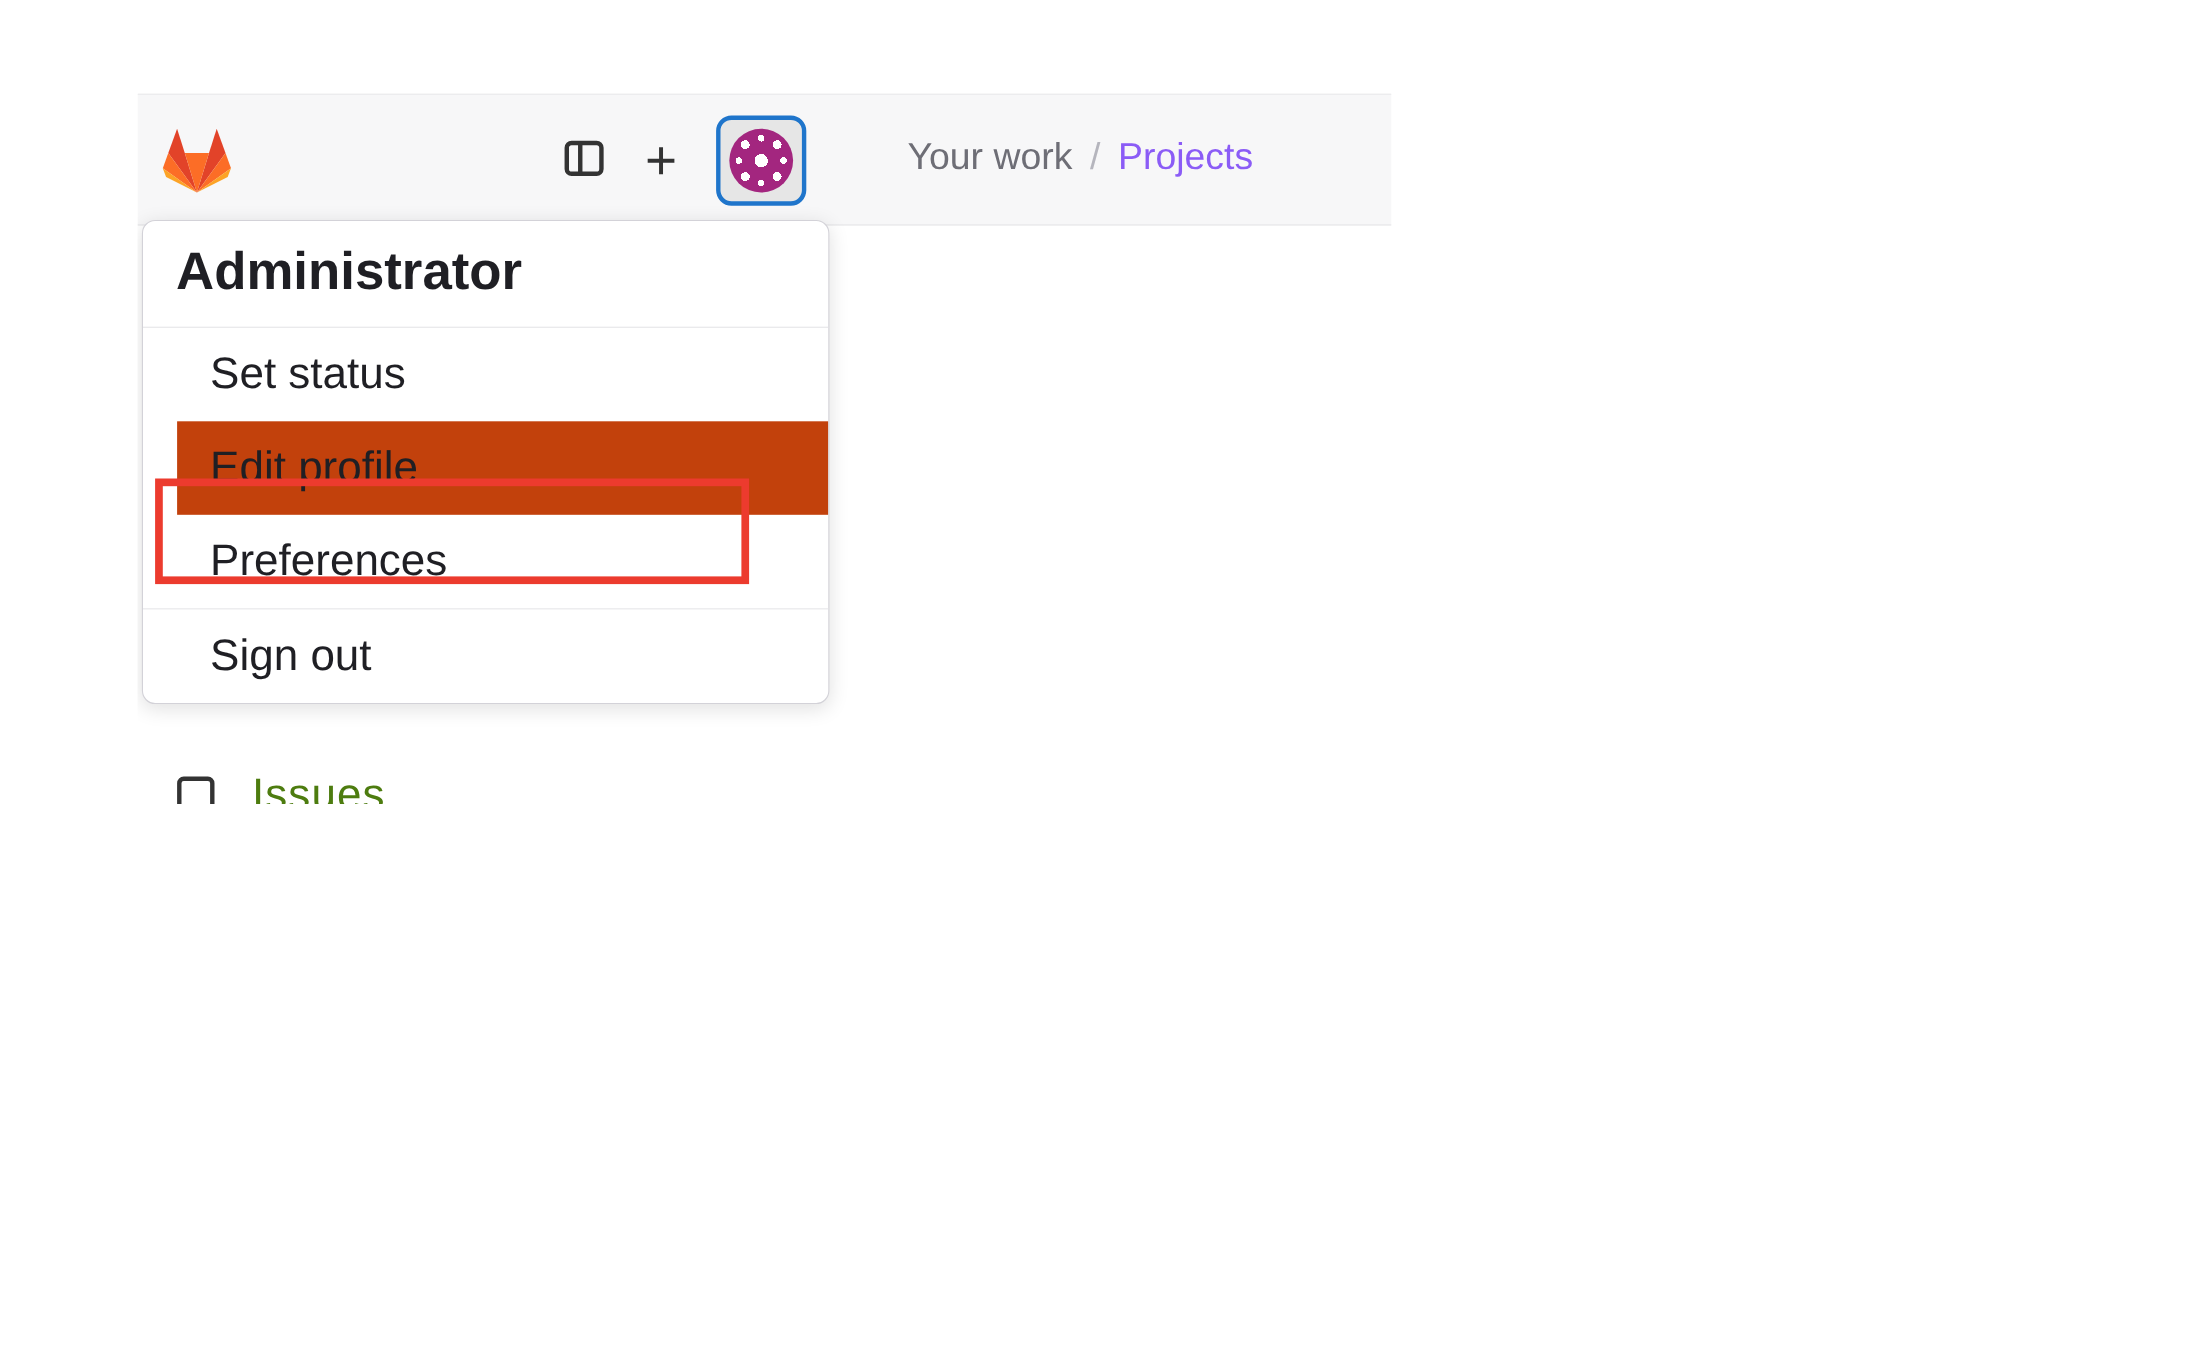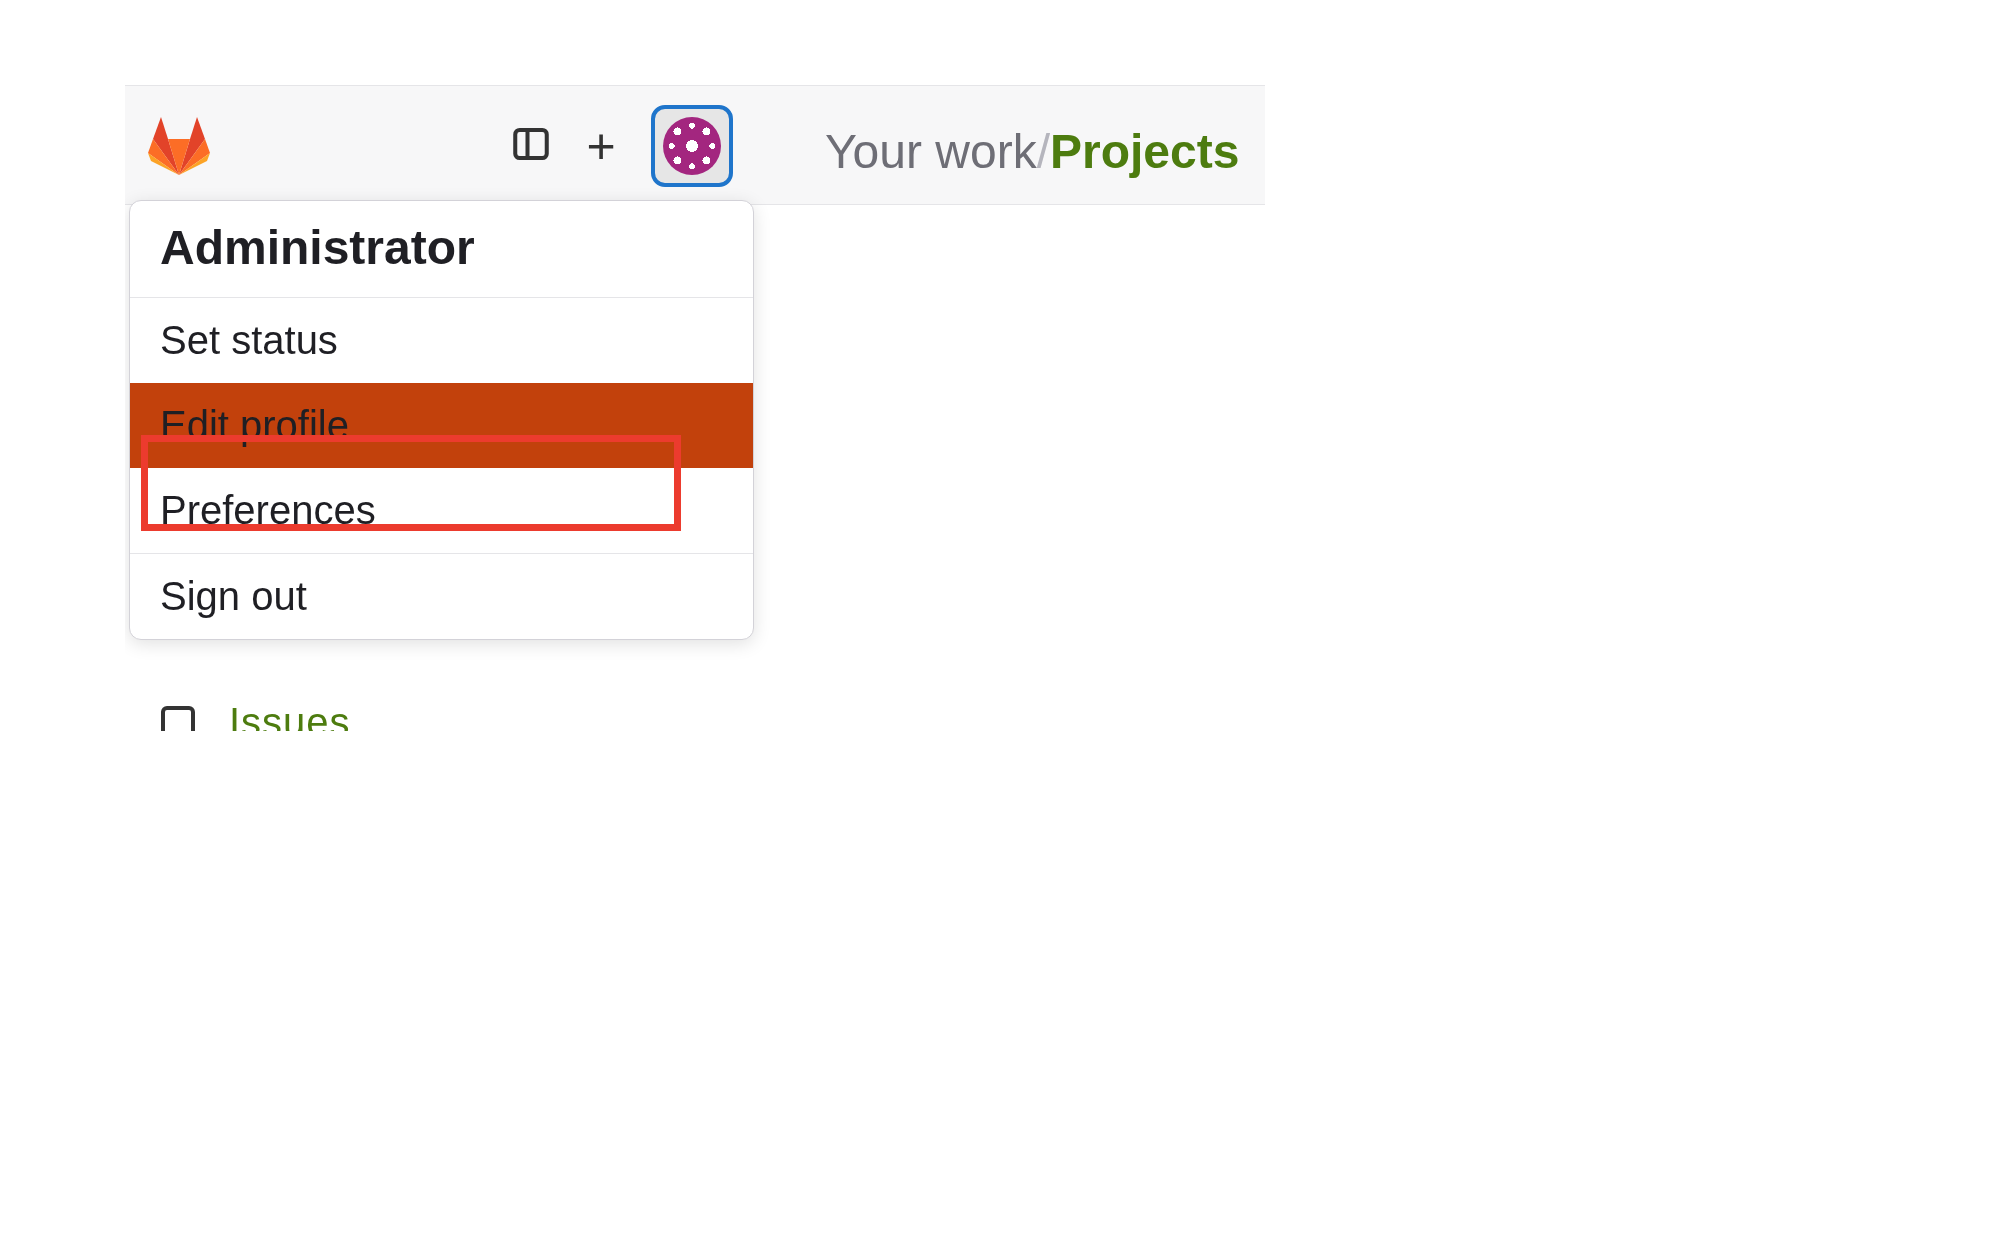--- a/index.html
+++ b/index.html
@@ -110,32 +110,33 @@
       radial-gradient(circle at 75% 75%, #fff 4px, transparent 4px),
       radial-gradient(circle at 50% 15%, #fff 3px, transparent 3px),
       radial-gradient(circle at 50% 85%, #fff 3px, transparent 3px),
       radial-gradient(circle at 15% 50%, #fff 3px, transparent 3px),
       radial-gradient(circle at 85% 50%, #fff 3px, transparent 3px);
   }
   .breadcrumb {
     position: absolute;
     left: 700px;
     top: 38px;
-    font-size: 48px;
+    font-size: 34px;
     color: #6e6e76;
     display: flex;
     align-items: center;
+    gap: 16px;
     justify-content: center;
   }
   .breadcrumb .sep {
     color: #b5b5bd;
   }
   .breadcrumb .current {
-    color: #4d7c0f;
-    font-weight: 700;
+    color: #8b5cf6;
+    font-weight: 400;
   }
 
   .dropdown {
     position: absolute;
     left: 4px;
     top: 115px;
     width: 625px;
     background: #ffffff;
     border: 1px solid #d3d2d8;
     border-radius: 12px;
@@ -155,20 +156,21 @@
   .dropdown-header .handle {
     font-size: 40px;
     color: #7d7c85;
     line-height: 1.2;
   }
   .dropdown-item {
     padding: 20px 30px;
     font-size: 40px;
     color: #1f1f24;
     cursor: pointer;
+    margin-left: 31px;
   }
   .dropdown-item.hovered {
     background: #c2410c;
   }
   .dropdown-sep {
     border-top: 1px solid #e5e5e8;
   }
   .highlight-box {
     position: absolute;
     border: 7px solid #ec3b2e;

